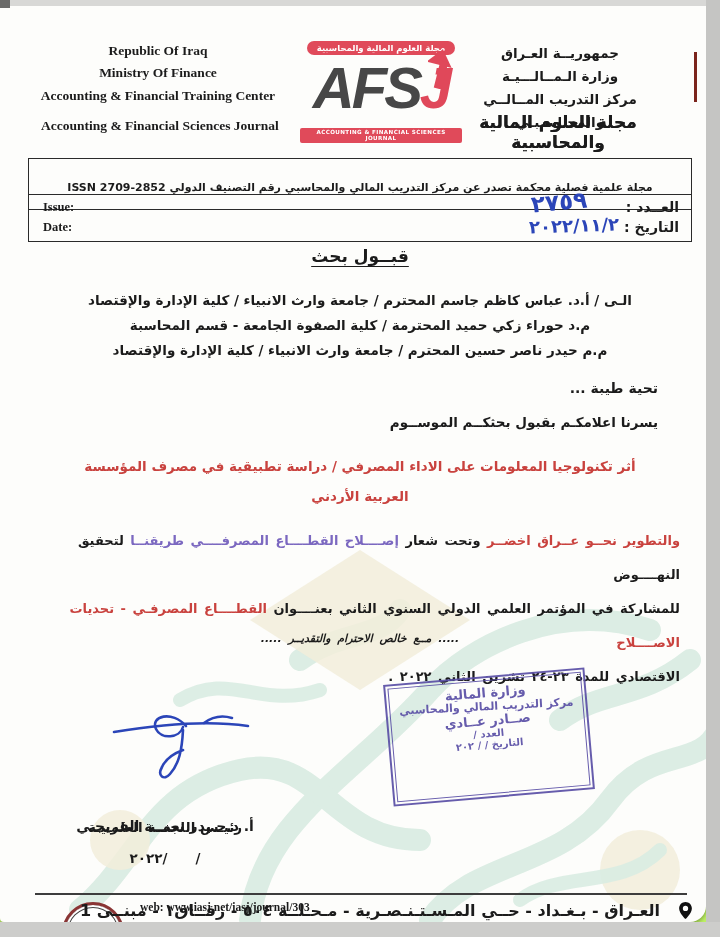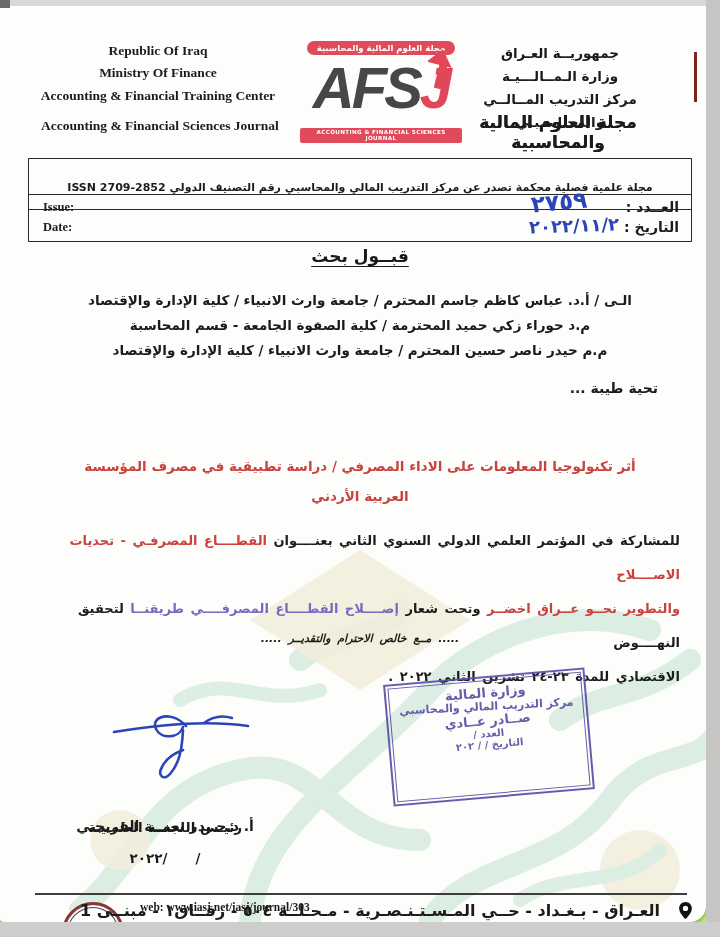--- a/index.html
+++ b/index.html
@@ -146,33 +146,34 @@
     <span>قبــول بحث</span>
   </div>
 
   <div class="abs recipients rtl b ink">
     <div>الـى /  أ.د. عباس كاظم جاسم المحترم / جامعة وارث الانبياء / كلية الإدارة والإقتصاد</div>
     <div>م.د حوراء زكي حميد المحترمة / كلية الصفوة الجامعة - قسم المحاسبة</div>
     <div>م.م حيدر ناصر حسين المحترم / جامعة وارث الانبياء / كلية الإدارة والإقتصاد</div>
   </div>
 
   <div class="abs greeting rtl b ink">تحية طيبة ...</div>
+  <div class="abs intro rtl b ink">يسرنا اعلامكـم بقبول بحثكــم الموســوم</div>
 
   <div class="abs research rtl b red">أثر تكنولوجيا المعلومات على الاداء المصرفي / دراسة تطبيقية في مصرف المؤسسة العربية الأردني</div>
 
   <div class="abs conf rtl b">
-    <div>
-      <span class="ink">للمشاركة  في المؤتمر العلمي الدولي السنوي الثاني بعنــــوان</span>
-      <span class="red">القطــــاع المصرفـي - تحديات الاصــــلاح</span>
-    </div>
     <div>
       <span class="red">والتطوير نحــو عــراق اخضــر</span>
       <span class="ink">وتحت شعار</span>
       <span class="purple">إصــــلاح القطــــاع المصرفــــي طريقنــا</span>
       <span class="ink">لتحقيق النهــــوض</span>
+    </div>
+    <div>
+      <span class="ink">للمشاركة  في المؤتمر العلمي الدولي السنوي الثاني بعنــــوان</span>
+      <span class="red">القطــــاع المصرفـي - تحديات الاصــــلاح</span>
     </div>
     <div>
       <span class="ink">الاقتصادي للمدة  ٢٣-٢٤ تشرين الثاني ٢٠٢٢ .</span>
     </div>
   </div>
 
   <div class="abs closing rtl b ink">..... مــع خالص الاحترام  والتقديــر .....</div>
 
   <div class="abs stamp rtl">
     <div class="stamp-inner">

